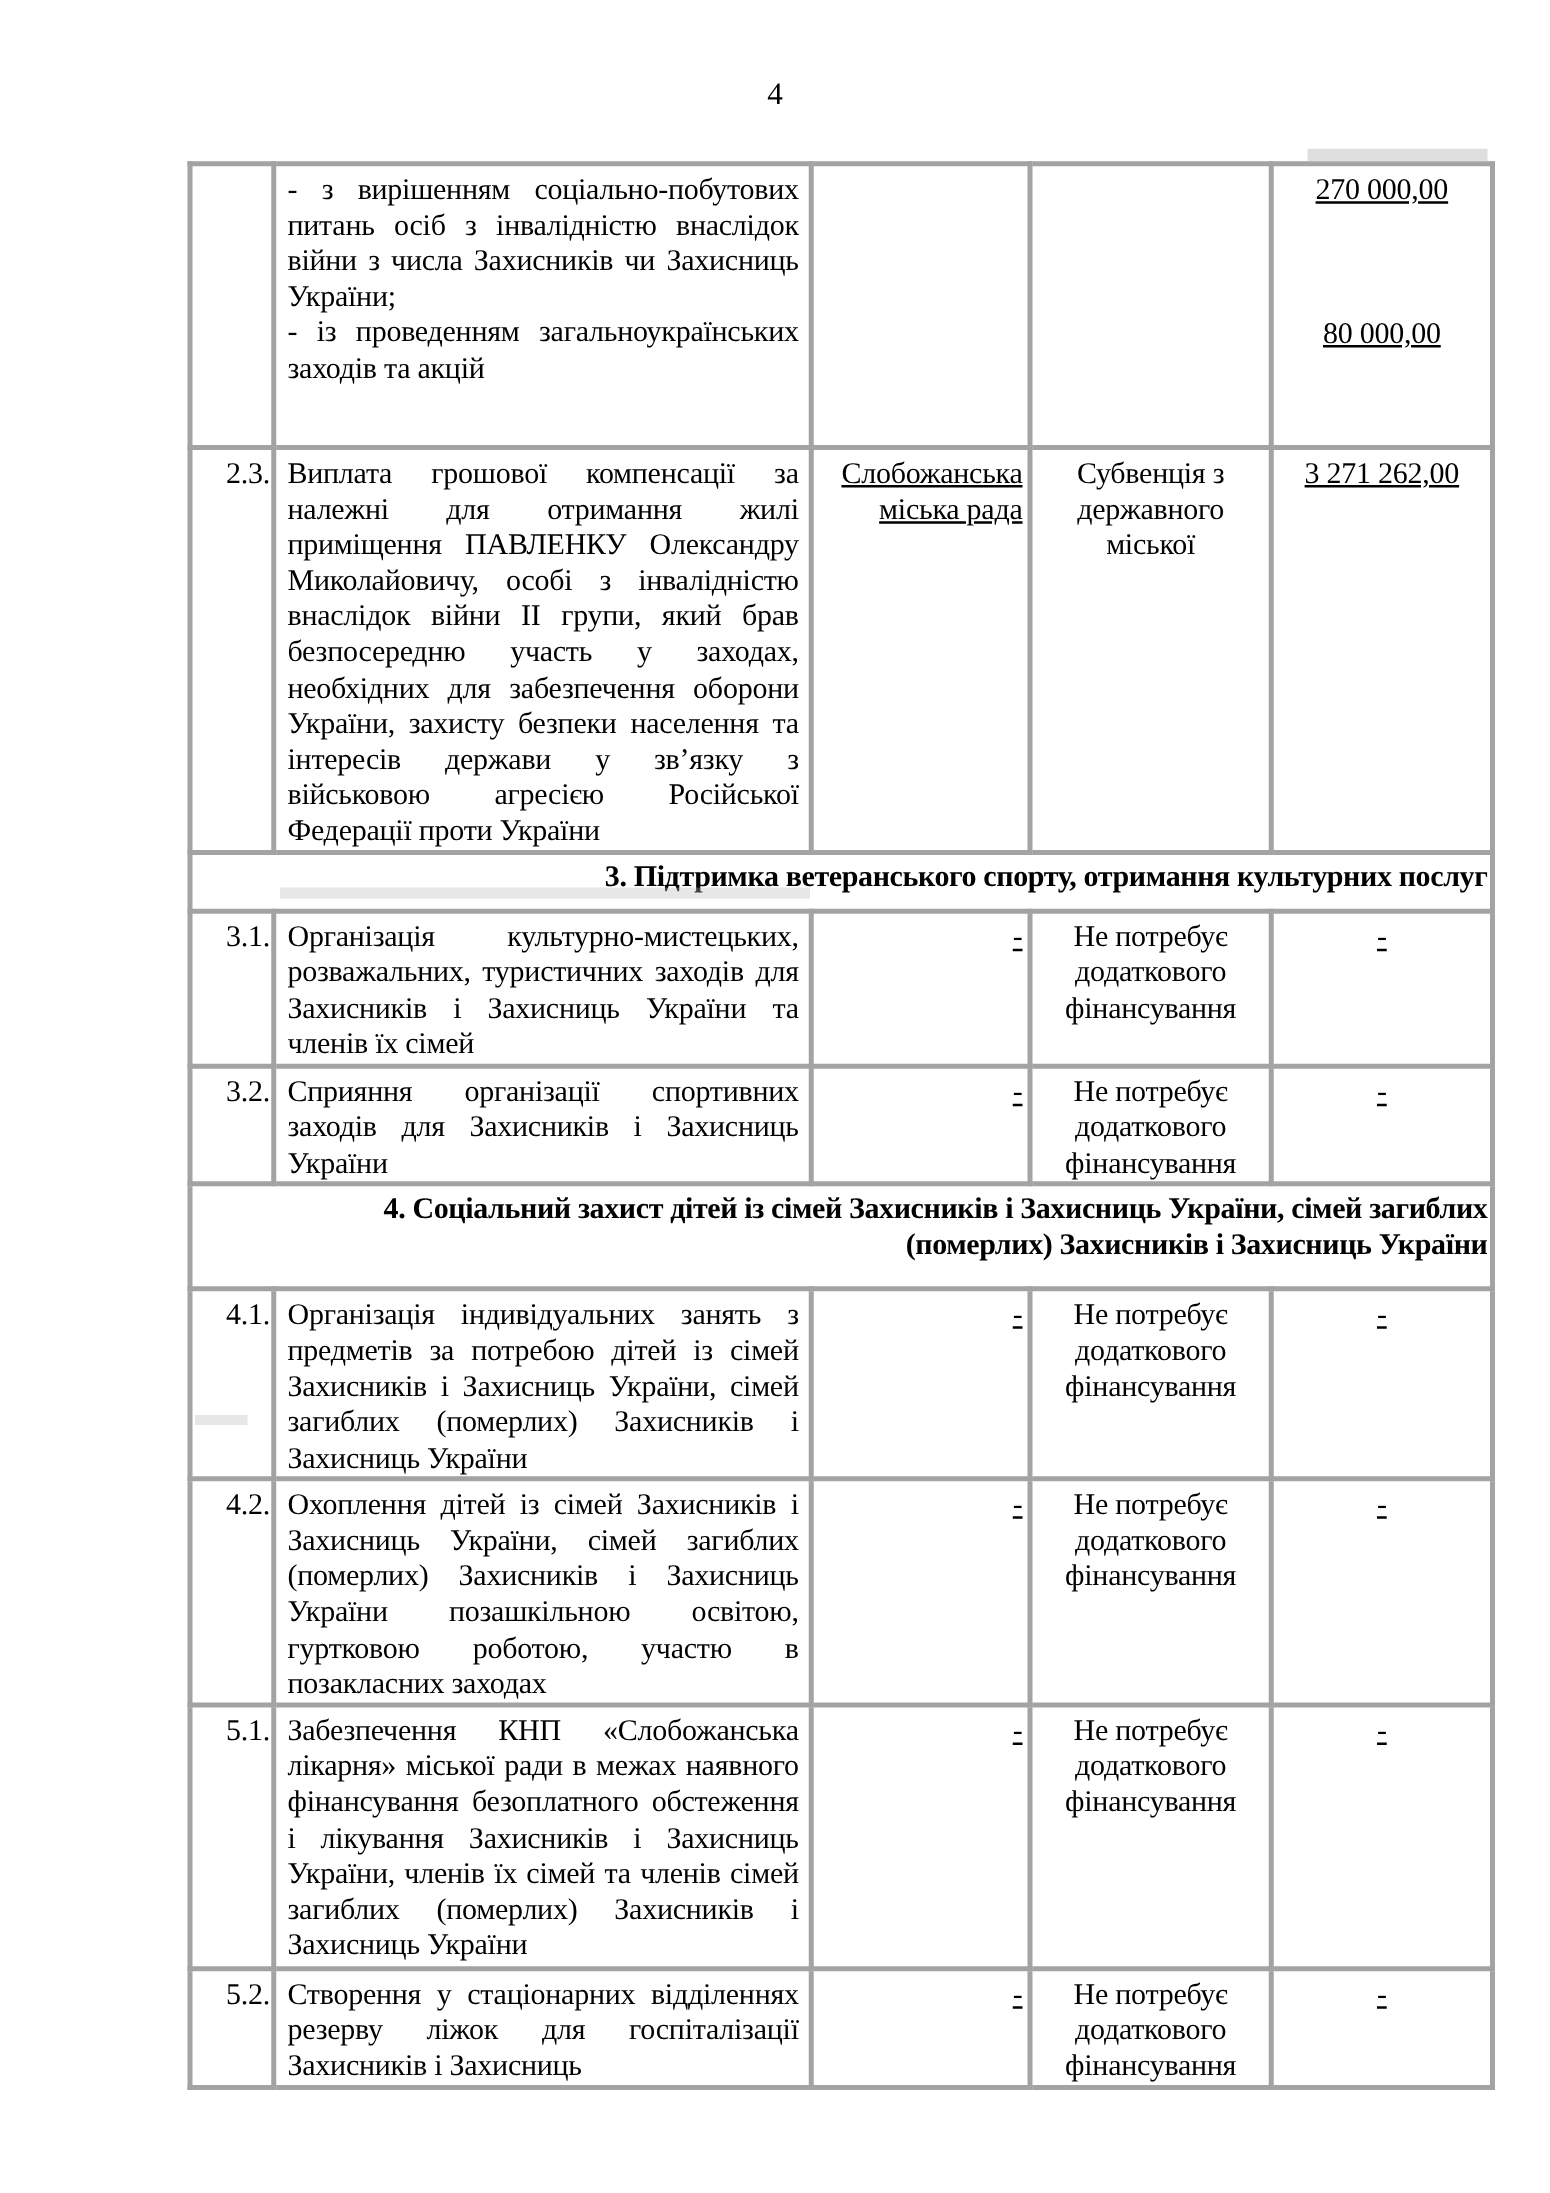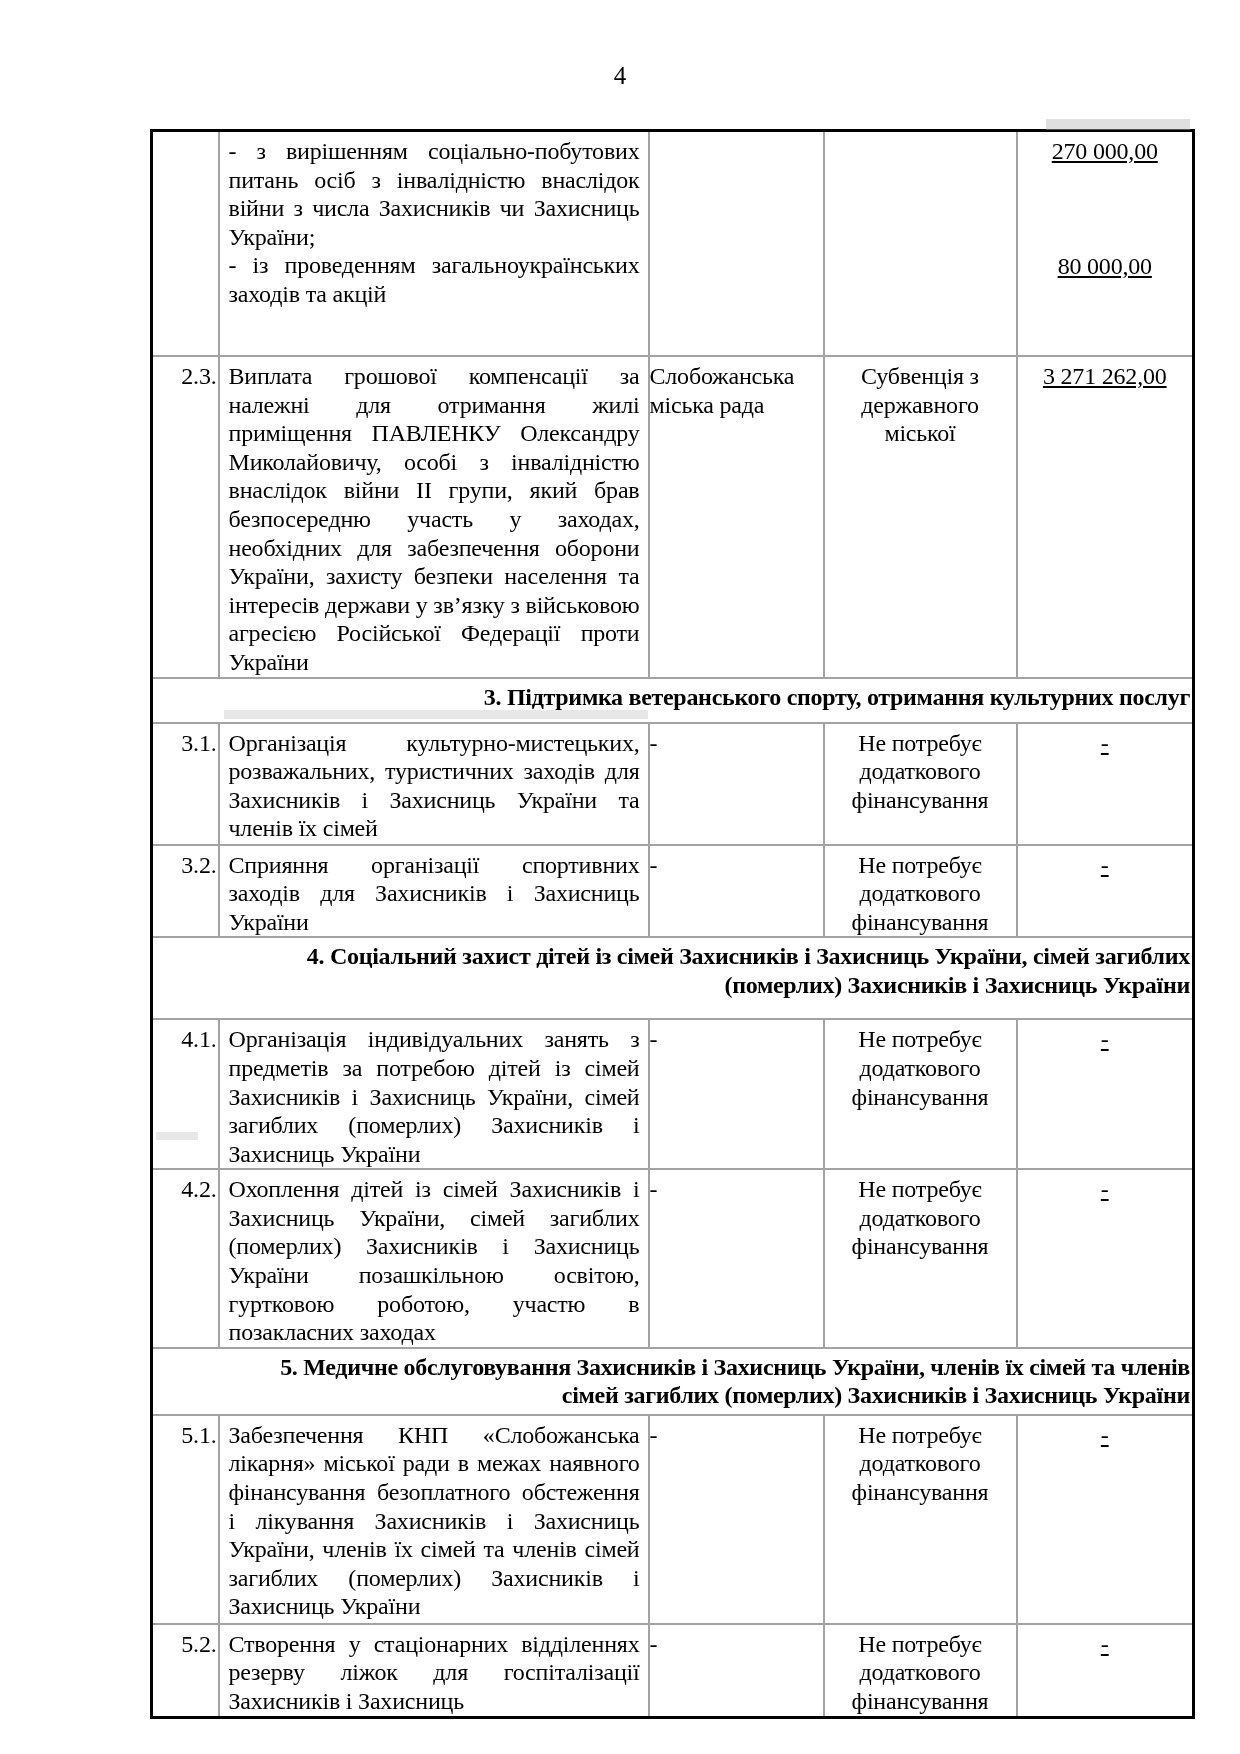--- a/index.html
+++ b/index.html
@@ -15,21 +15,21 @@
     text-align: center; font-size: 25px; line-height: 28px;
   }
   table.doc-table {
     position: absolute; left: 150px; top: 129px;
     width: 1042px; table-layout: fixed;
     border-collapse: collapse;
     font-size: 24px; line-height: 28.6px;
     letter-spacing: -0.2px;
   }
   table.doc-table td {
-    border: 2px solid #a3a3a3;
+    border: 4px solid #a3a3a3;
     vertical-align: top;
     overflow: hidden;
   }
   table.doc-table { border: 3px solid #000; }
   col.c1 { width: 67px; }
   col.c2 { width: 430px; }
   col.c3 { width: 175px; }
   col.c4 { width: 193px; }
   col.c5 { width: 177px; }
 
@@ -41,21 +41,21 @@
   tr.r5  td { height: 76px; }
   tr.r6  td { height: 138px; }
   tr.r7  td { height: 166px; }
   tr.r8  td { height: 61px; }
   tr.r9  td { height: 201px; }
   tr.r10 td { height: 84px; }
 
   td.num  { text-align: right; padding-top: 5px; }
   td.desc { text-align: justify; padding: 5px 8px 0 9px; }
   td.desc .para { text-align: justify; }
-  td.exec { text-align: left; padding: 5px 4px 0 0; }
+  td.exec { text-align: right; padding: 5px 4px 0 0; text-decoration: underline; }
   td.fund { text-align: center; padding: 5px 4px 0 4px; }
   td.amt  { text-align: center; padding: 5px 4px 0 4px; text-decoration: underline; }
   td.amt .amount-second { margin-top: 86px; }
 
   tr.rsec td {
     font-weight: bold; text-align: right;
     padding: 4px 2px 0 2px;
     white-space: pre-line;
     line-height: 28.5px;
     letter-spacing: -0.3px;
@@ -137,24 +137,20 @@
     </tr>
 
     <tr class="r7">
       <td class="num">4.2.</td>
       <td class="desc">Охоплення дітей із сімей Захисників і Захисниць України, сімей загиблих (померлих) Захисників і Захисниць України позашкільною освітою, гуртковою роботою, участю в позакласних заходах</td>
       <td class="exec">-</td>
       <td class="fund">Не потребує додаткового фінансування</td>
       <td class="amt">-</td>
     </tr>
 
-    <tr class="rsec r8">
-      <td colspan="5">5. Медичне обслуговування Захисників і Захисниць України, членів їх сімей та членів
-сімей загиблих (померлих) Захисників і Захисниць України</td>
-    </tr>
 
     <tr class="r9">
       <td class="num">5.1.</td>
       <td class="desc">Забезпечення КНП «Слобожанська лікарня» міської ради в межах наявного фінансування безоплатного обстеження і лікування Захисників і Захисниць України, членів їх сімей та членів сімей загиблих (померлих) Захисників і Захисниць України</td>
       <td class="exec">-</td>
       <td class="fund">Не потребує додаткового фінансування</td>
       <td class="amt">-</td>
     </tr>
 
     <tr class="r10">

